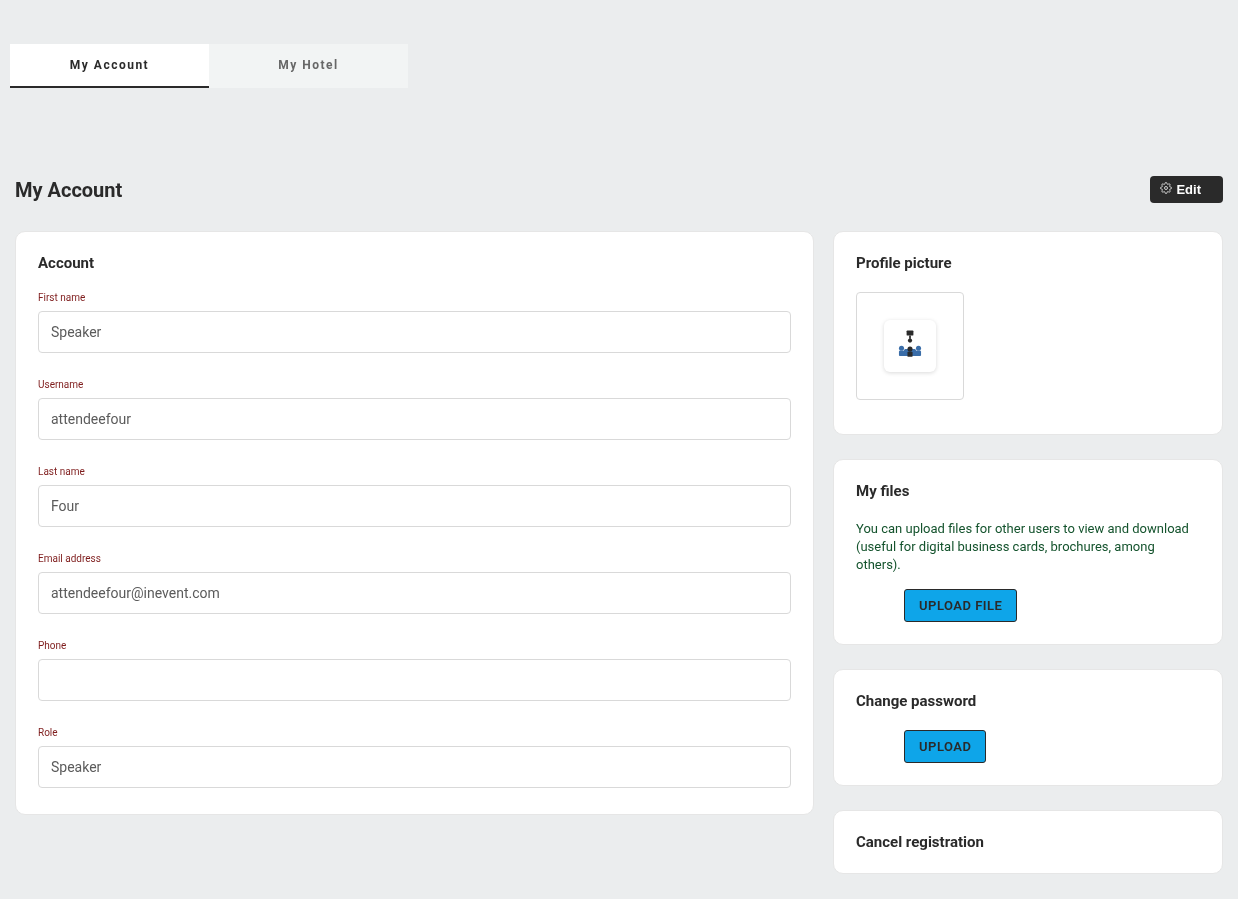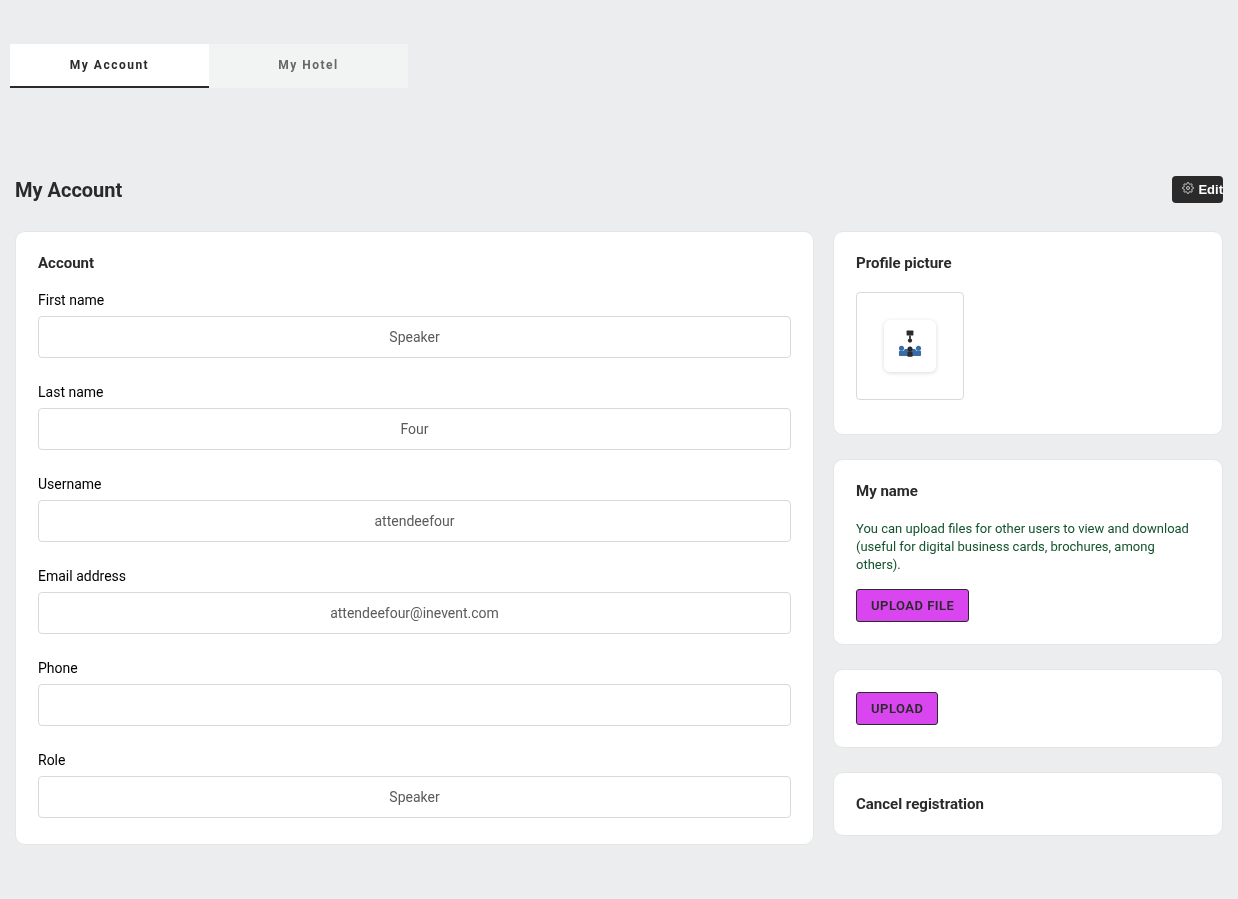--- a/index.html
+++ b/index.html
@@ -46,21 +46,21 @@
     .page-title {
       font-size: 20px;
       font-weight: 700;
       color: #2a2a2a;
     }
     .edit-btn {
       background: #2a2a2a;
       color: #fff;
       border: none;
       border-radius: 4px;
-      padding: 6px 0 6px 10px;
+      padding: 6px 22px 6px 10px;
       font-size: 13px;
       font-weight: 700;
       cursor: pointer;
       display: inline-flex;
       align-items: center;
       gap: 4px;
     }
     .edit-btn svg {
       width: 12px;
       height: 12px;
@@ -100,34 +100,33 @@
       margin-bottom: 20px;
     }
     .form-group {
       margin-bottom: 26px;
     }
     .form-group:last-child {
       margin-bottom: 4px;
     }
     .form-label {
       display: block;
-      font-size: 14px;
-      color: #000000;
+      font-size: 10px;
+      color: #7f1d1d;
       margin-bottom: 8px;
     }
     .form-input {
       width: 100%;
       padding: 12px 12px;
       border: 1px solid #d9d9d9;
       border-radius: 4px;
       font-size: 14px;
       color: #5b5b5b;
       background: #fff;
       font-family: inherit;
-      text-align: center;
     }
     .form-input::placeholder {
       color: #888;
     }
     .profile-pic-frame {
       width: 108px;
       height: 108px;
       border: 1px solid #d9d9d9;
       border-radius: 4px;
       background: #fff;
@@ -145,30 +144,31 @@
       align-items: center;
       justify-content: center;
     }
     .card-desc {
       font-size: 13px;
       color: #14532d;
       line-height: 1.4;
       margin-bottom: 14px;
     }
     .outline-btn {
-      background: #d946ef;
+      background: #0ea5e9;
       border: 1.5px solid #2a2a2a;
       color: #2a2a2a;
       padding: 8px 14px;
       font-size: 13px;
       font-weight: 600;
       letter-spacing: 0.5px;
       border-radius: 3px;
       cursor: pointer;
       font-family: inherit;
+      margin-left: 48px;
     }
     .figure-svg {
       width: 34px;
       height: 34px;
     }
   </style>
 </head>
 <body>
 
 <div class="tabs">
@@ -192,27 +192,27 @@
 <div class="content">
   <div class="left-card">
     <div class="card-title">Account</div>
 
     <div class="form-group">
       <label class="form-label">First name</label>
       <input class="form-input" type="text" value="Speaker" style="">
     </div>
 
     <div class="form-group">
+      <label class="form-label">Username</label>
+      <input class="form-input" type="text" value="attendeefour" style="">
+    </div>
+
+    <div class="form-group">
       <label class="form-label">Last name</label>
       <input class="form-input" type="text" value="Four" style="">
-    </div>
-
-    <div class="form-group">
-      <label class="form-label">Username</label>
-      <input class="form-input" type="text" value="attendeefour" style="">
     </div>
 
     <div class="form-group">
       <label class="form-label">Email address</label>
       <input class="form-input" type="text" value="attendeefour@inevent.com" style="">
     </div>
 
     <div class="form-group">
       <label class="form-label">Phone</label>
       <input class="form-input" type="text" value="" style="">
@@ -241,26 +241,27 @@
               <rect x="27" y="28" width="6" height="6" fill="#3a6da8" rx="1"></rect>
               <circle cx="20" cy="26" r="3" fill="#2a2a2a"></circle>
               <rect x="17" y="29" width="6" height="6" fill="#2a2a2a" rx="1"></rect>
             </svg>
           </span>
         </div>
       </div>
     </div>
 
     <div class="right-card">
-      <div class="card-title">My name</div>
+      <div class="card-title">My files</div>
       <div class="card-desc">You can upload files for other users to view and download (useful for digital business cards, brochures, among others).</div>
       <button class="outline-btn">UPLOAD FILE</button>
     </div>
 
     <div class="right-card">
+      <div class="card-title">Change password</div>
       <button class="outline-btn">UPLOAD</button>
     </div>
 
     <div class="right-card">
       <div class="card-title" style="margin-bottom:0;">Cancel registration</div>
     </div>
   </div>
 </div>
 
 </body></html>

